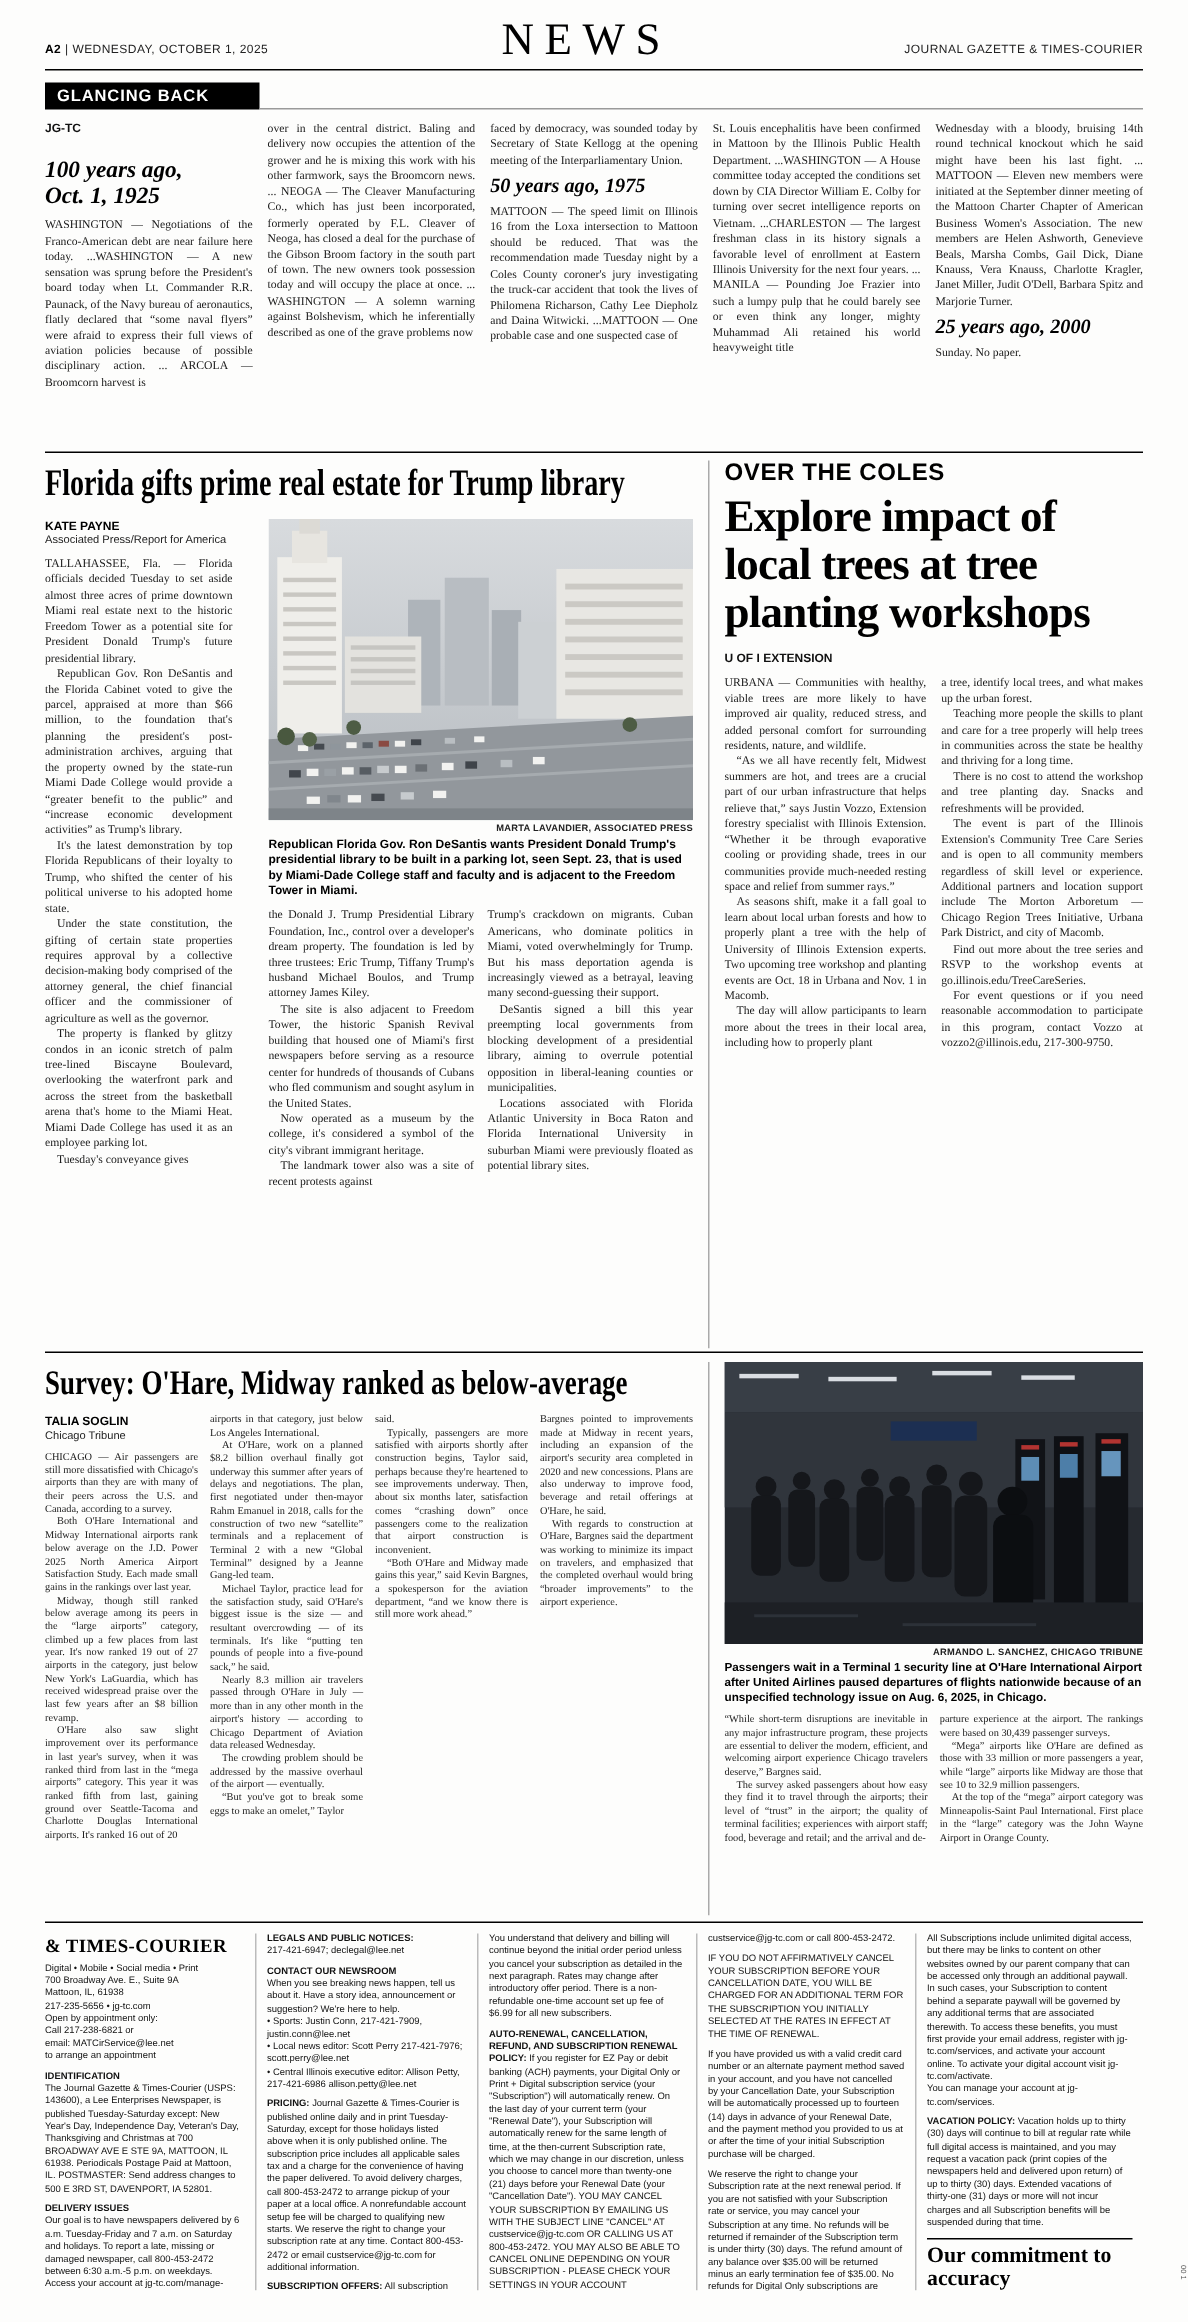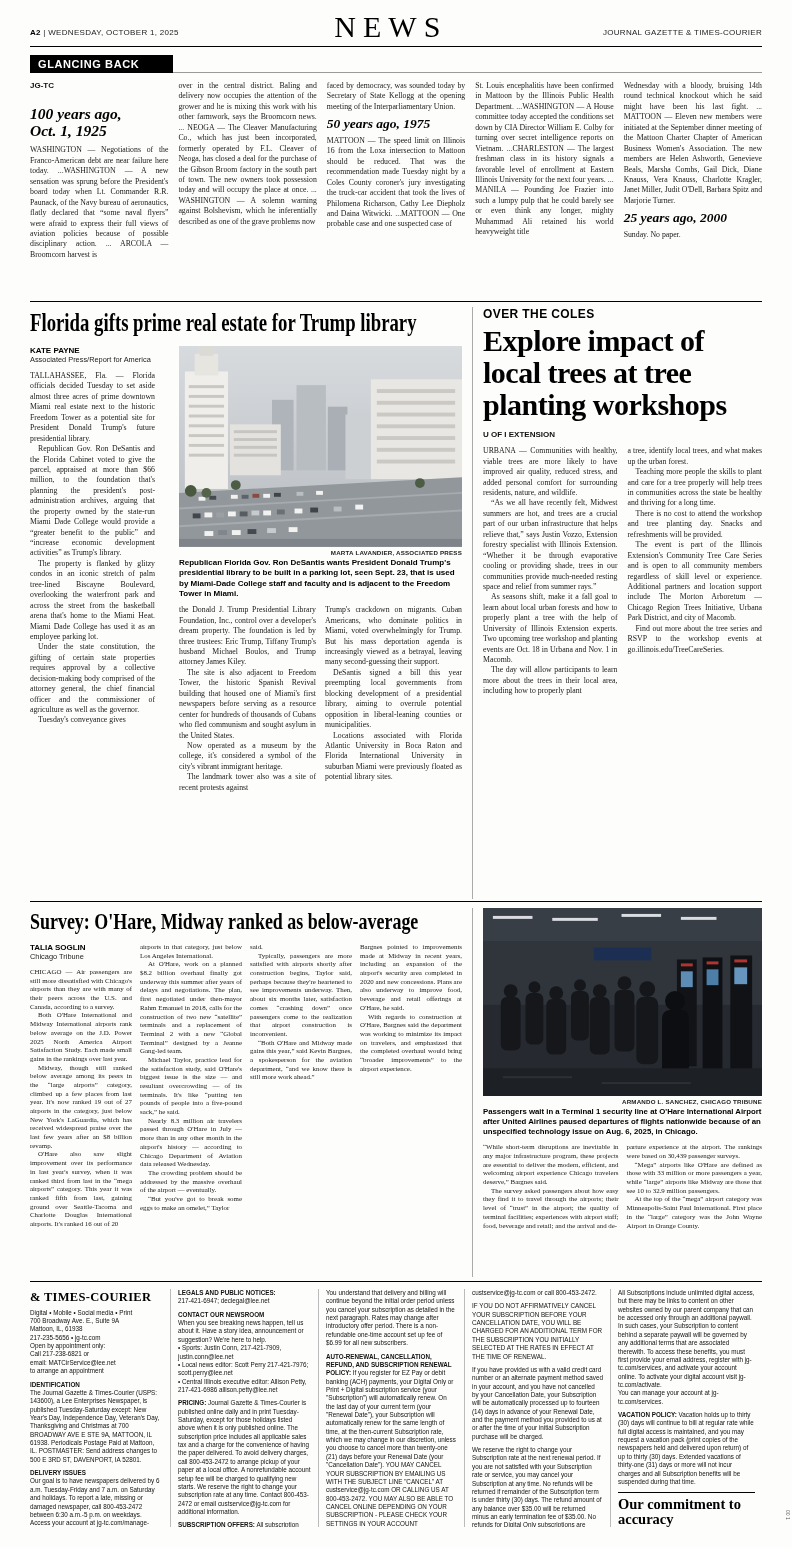--- a/index.html
+++ b/index.html
@@ -40,21 +40,21 @@
   .by-name { font-size:8px; font-weight:bold; color:#000; }
   .by-org { font-size:7.4px; color:#222; margin-bottom:7px; }
   .photo-stack { width:283px; }
   .photo { display:block; width:100%; }
   .credit { font-size:6.2px; font-weight:bold; text-align:right; color:#222; letter-spacing:.2px; margin:2px 0 2px; }
   .caption { font-size:8px; font-weight:bold; line-height:1.3; color:#000; margin-bottom:6px; }
   .fcols23 { display:flex; gap:9px; overflow:hidden; }
   .fcolN { width:137px; }
 
   .coles { flex:1; min-width:0; }
-  .coles-kicker { font-size:12px; font-weight:bold; letter-spacing:.4px; color:#000; margin-bottom:4px; }
+  .coles-kicker { font-size:16px; font-weight:bold; letter-spacing:.4px; color:#000; margin-bottom:4px; }
   .hl-coles { font-size:30px; line-height:1.07; letter-spacing:-.5px; margin:2px 0 9px; }
   .coles-by { font-size:8px; font-weight:bold; margin-bottom:7px; }
   .coles-cols { display:flex; gap:10px; overflow:hidden; }
   .ccol { flex:1; min-width:0; }
 
   
   .survey { display:flex; margin-top:2px; border-top:1px solid #000; padding-top:6px; height:376px; overflow:hidden; }
   .survey-left { width:432px; }
   .hl-survey { font-size:23px; transform:scaleX(.78); transform-origin:0 50%; white-space:nowrap; margin:1px 0 8px; }
   .survey-cols { display:flex; gap:8px; height:336px; overflow:hidden; }
@@ -142,22 +142,23 @@
   <section class="main-row">
     <article class="florida">
       <h1 class="hl hl-florida">Florida gifts prime real estate for Trump library</h1>
       <div class="florida-body">
         <div class="fcol1">
           <div class="by-name">KATE PAYNE</div>
           <div class="by-org">Associated Press/Report for America</div>
           <div class="body-text">
               <p>TALLAHASSEE, Fla. — Florida officials decided Tuesday to set aside almost three acres of prime downtown Miami real estate next to the historic Freedom Tower as a potential site for President Donald Trump's future presidential library.</p>
               <p>Republican Gov. Ron DeSantis and the Florida Cabinet voted to give the parcel, appraised at more than $66 million, to the foundation that's planning the president's post-administration archives, arguing that the property owned by the state-run Miami Dade College would provide a “greater benefit to the public” and “increase economic development activities” as Trump's library.</p>
+              <p>It's the latest demonstration by top Florida Republicans of their loyalty to Trump, who shifted the center of his political universe to his adopted home state.</p>
+              <p>Under the state constitution, the gifting of certain state properties requires approval by a collective decision-making body comprised of the attorney general, the chief financial officer and the commissioner of agriculture as well as the governor.</p>
               <p>The property is flanked by glitzy condos in an iconic stretch of palm tree-lined Biscayne Boulevard, overlooking the waterfront park and across the street from the basketball arena that's home to the Miami Heat. Miami Dade College has used it as an employee parking lot.</p>
-              <p>Under the state constitution, the gifting of certain state properties requires approval by a collective decision-making body comprised of the attorney general, the chief financial officer and the commissioner of agriculture as well as the governor.</p>
               <p>Tuesday's conveyance gives</p>
             </div>
         </div>
         <div class="photo-stack">
           <svg class="photo" viewBox="0 0 289 205" preserveAspectRatio="none" aria-hidden="true">
             <defs>
               <linearGradient id="sky" x1="0" y1="0" x2="0" y2="1">
                 <stop offset="0" stop-color="#d8dbde"></stop>
                   <stop offset="1" stop-color="#b7bcc1"></stop>
               </linearGradient>
@@ -267,20 +268,21 @@
             <p>“As we all have recently felt, Midwest summers are hot, and trees are a crucial part of our urban infrastructure that helps relieve that,” says Justin Vozzo, Extension forestry specialist with Illinois Extension. “Whether it be through evaporative cooling or providing shade, trees in our communities provide much-needed resting space and relief from summer rays.”</p>
             <p>As seasons shift, make it a fall goal to learn about local urban forests and how to properly plant a tree with the help of University of Illinois Extension experts. Two upcoming tree workshop and planting events are Oct. 18 in Urbana and Nov. 1 in Macomb.</p>
             <p>The day will allow participants to learn more about the trees in their local area, including how to properly plant</p>
           </div>
         <div class="ccol body-text">
             <p>a tree, identify local trees, and what makes up the urban forest.</p>
             <p>Teaching more people the skills to plant and care for a tree properly will help trees in communities across the state be healthy and thriving for a long time.</p>
             <p>There is no cost to attend the workshop and tree planting day. Snacks and refreshments will be provided.</p>
             <p>The event is part of the Illinois Extension's Community Tree Care Series and is open to all community members regardless of skill level or experience. Additional partners and location support include The Morton Arboretum — Chicago Region Trees Initiative, Urbana Park District, and city of Macomb.</p>
             <p>Find out more about the tree series and RSVP to the workshop events at go.illinois.edu/TreeCareSeries.</p>
+            <p>For event questions or if you need reasonable accommodation to participate in this program, contact Vozzo at vozzo2@illinois.edu, 217-300-9750.</p>
           </div>
       </div>
     </article>
   </section>
 
   <section class="survey">
     <div class="survey-left">
       <h1 class="hl hl-survey">Survey: O'Hare, Midway ranked as below-average</h1>
       <div class="survey-cols">
         <div class="scol">

